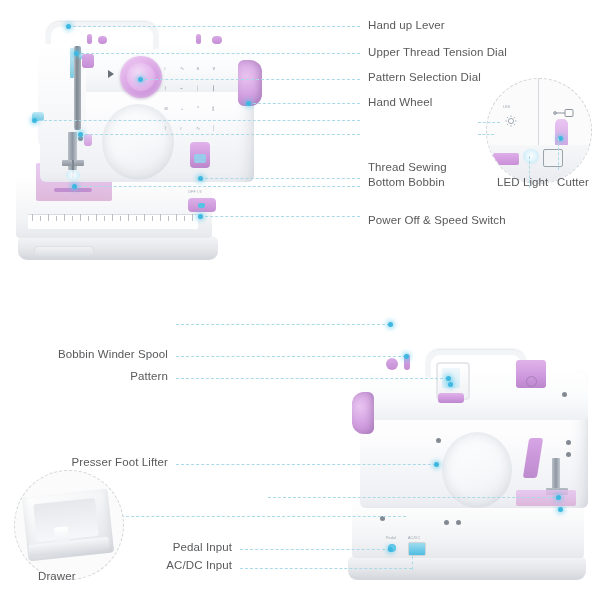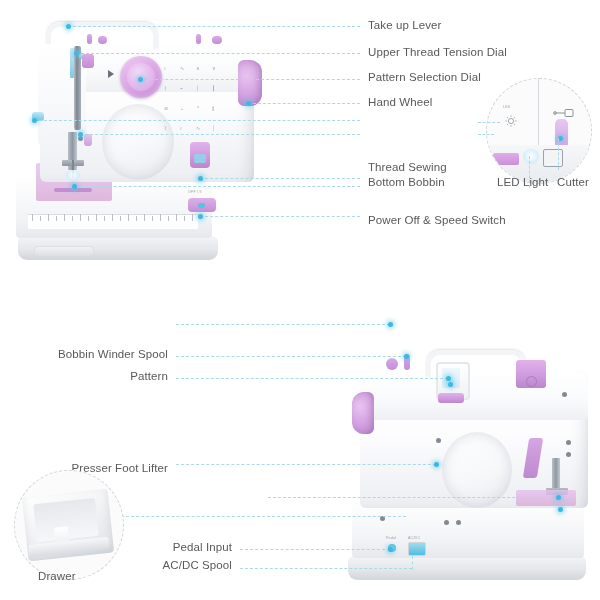--- a/index.html
+++ b/index.html
@@ -310,21 +310,21 @@
   <div class="dot" style="left:198px;top:176px;"></div>
   <div class="dash" style="left:80px; top:134px; width:280px;"></div>
   <div class="dot" style="left:78px; top:132px;"></div>
 
   <div class="dash" style="left:74px; top:186px; width:286px;"></div>
   <div class="dot" style="left:72px; top:184px;"></div>
 
   <div class="dash" style="left:200px;top:216px; width:160px;"></div>
   <div class="dot" style="left:198px;top:214px;"></div>
 
-  <div class="label" style="left:368px;top:19px;">Take up Lever</div>
+  <div class="label" style="left:368px;top:19px;">Hand up Lever</div>
   <div class="label" style="left:368px;top:46px;">Upper Thread Tension Dial</div>
   <div class="label" style="left:368px;top:71px;">Pattern Selection Dial</div>
   <div class="label" style="left:368px;top:96px;">Hand Wheel</div>
   <div class="label" style="left:368px;top:161px;">Thread Sewing</div>
   <div class="label" style="left:368px;top:176px;">Bottom Bobbin</div>
   <div class="label" style="left:368px;top:214px;">Power Off &amp; Speed Switch</div>
 
   <div class="inset" style="left:486px;top:78px;width:104px;height:104px;">
     <div class="divline" style="left:51px;top:0;width:1px;height:104px;"></div>
 
@@ -436,23 +436,23 @@
   <div class="dash" style="left:106px;top:516px;width:300px;"></div>
 
   <div class="dash" style="left:240px;top:549px;width:150px;"></div>
   <div class="dot" style="left:388px;top:547px;"></div>
 
   <div class="dash" style="left:240px;top:568px;width:172px;"></div>
   <div class="dashv" style="left:412px;top:556px;height:14px;"></div>
 
   <div class="label r" style="left:0px;  top:348px;width:168px;">Bobbin Winder Spool</div>
   <div class="label r" style="left:0px;  top:370px;width:168px;">Pattern</div>
-  <div class="label r" style="left:0px;  top:456px;width:168px;margin-top:6px;">Presser Foot Lifter</div>
+  <div class="label r" style="left:0px;  top:456px;width:168px;">Presser Foot Lifter</div>
   <div class="label r" style="left:60px; top:541px;width:172px;">Pedal Input</div>
-  <div class="label r" style="left:60px; top:559px;width:172px;">AC/DC Spool</div>
+  <div class="label r" style="left:60px; top:559px;width:172px;">AC/DC Input</div>
 
   <div class="inset" style="left:14px;top:470px;width:108px;height:108px;">
     <div style="position:absolute;left:10px;top:22px;width:86px;height:64px;
                 background:linear-gradient(160deg,#ffffff 0%,#f2f3f5 45%,#dfe2e6 100%);
                 border-radius:4px;transform:rotate(-6deg);
                 box-shadow:inset 0 -4px 8px rgba(150,158,170,.28);"></div>
     <div style="position:absolute;left:20px;top:30px;width:62px;height:38px;
                 background:linear-gradient(180deg,#e6e8ec,#f6f7f9);
                 border-radius:3px;transform:rotate(-6deg);"></div>
     <div style="position:absolute;left:40px;top:56px;width:14px;height:22px;

